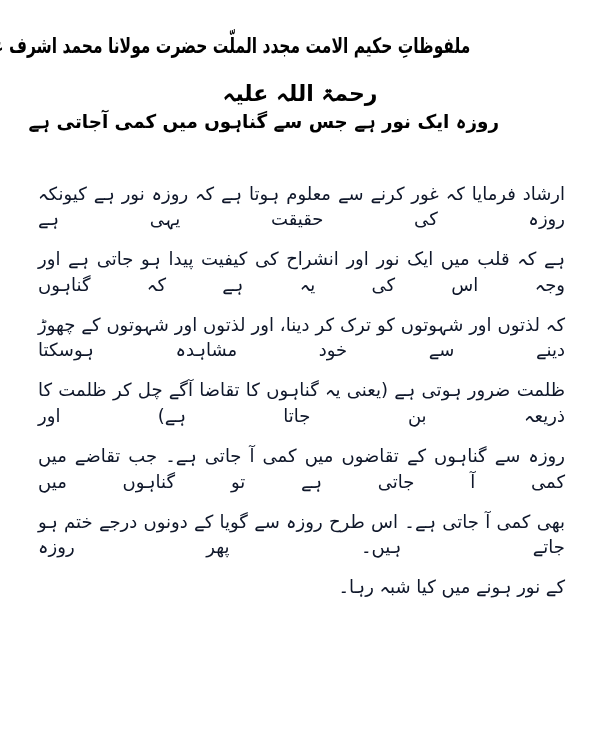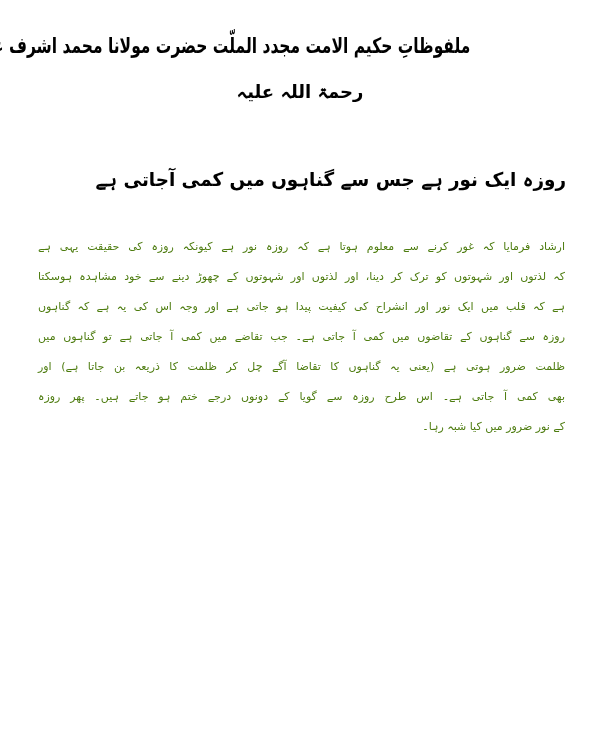--- a/index.html
+++ b/index.html
@@ -36,55 +36,54 @@
     font-weight: 700;
     color: #000000;
     letter-spacing: 0px;
     direction: rtl;
     unicode-bidi: isolate;
     white-space: nowrap;
     transform: scaleX(0.97);
   }
   .doc-subtitle {
     margin-top: 19px;
-    font-size: 18px;
+    font-size: 22px;
     font-weight: 700;
     color: #000000;
     direction: rtl;
     unicode-bidi: isolate;
   }
 
   
   .article-heading {
-    margin-top: 62px;
-    text-align: right;
-    padding: 0 26px;
+    text-align: left;
+    padding: 0 20px;
   }
   .article-heading .heading-text {
     font-size: 19px;
     font-weight: 700;
     color: #000000;
     line-height: 1.6;
     direction: rtl;
     unicode-bidi: isolate;
     white-space: nowrap;
     transform: scaleX(0.98);
     display: inline-block;
   }
 
   
   .body-block {
     margin-top: 44px;
     padding: 0 35px 0 38px;
     direction: rtl;
   }
   .body-line {
-    font-size: 11px;
+    font-size: 18px;
     line-height: 1.42;
-    color: #4d7c0f;
+    color: #0f172a;
     direction: rtl;
     unicode-bidi: isolate;
     white-space: nowrap;
     margin-bottom: 14.5px;
     transform-origin: right center;
   }
   .body-line.stretch {
     display: block;
     text-align: justify;
     text-align-last: justify;
@@ -106,21 +105,21 @@
     <div class="doc-title" style="display: inline-block; transform-origin: center center; transform: scaleX(0.7202);">ملفوظاتِ حکیم الامت مجدد الملّت حضرت مولانا محمد اشرف علی تھانوی</div>
     <div class="doc-subtitle">رحمۃ اللہ علیہ</div>
   </div>
 
   <div class="article-heading">
     <span class="heading-text" style="display: inline-block; transform-origin: center center; transform: scaleX(0.9651);">روزہ ایک نور ہے جس سے گناہوں میں کمی آجاتی ہے</span>
   </div>
 
   <div class="body-block">
     <div class="body-line stretch first-indent">ارشاد فرمایا کہ غور کرنے سے معلوم ہوتا ہے کہ روزہ نور ہے کیونکہ روزہ کی حقیقت یہی ہے</div>
+    <div class="body-line stretch">ہے کہ قلب میں ایک نور اور انشراح کی کیفیت پیدا ہو جاتی ہے اور وجہ اس کی یہ ہے کہ گناہوں</div>
     <div class="body-line stretch">کہ لذتوں اور شہوتوں کو ترک کر دینا، اور لذتوں اور شہوتوں کے چھوڑ دینے سے خود مشاہدہ ہوسکتا</div>
-    <div class="body-line stretch">ہے کہ قلب میں ایک نور اور انشراح کی کیفیت پیدا ہو جاتی ہے اور وجہ اس کی یہ ہے کہ گناہوں</div>
+    <div class="body-line stretch">ظلمت ضرور ہوتی ہے (یعنی یہ گناہوں کا تقاضا آگے چل کر ظلمت کا ذریعہ بن جاتا ہے) اور</div>
     <div class="body-line stretch">روزہ سے گناہوں کے تقاضوں میں کمی آ جاتی ہے۔ جب تقاضے میں کمی آ جاتی ہے تو گناہوں میں</div>
-    <div class="body-line stretch">ظلمت ضرور ہوتی ہے (یعنی یہ گناہوں کا تقاضا آگے چل کر ظلمت کا ذریعہ بن جاتا ہے) اور</div>
     <div class="body-line stretch">بھی کمی آ جاتی ہے۔ اس طرح روزہ سے گویا کے دونوں درجے ختم ہو جاتے ہیں۔ پھر روزہ</div>
-    <div class="body-line tail">کے نور ضرور میں کیا شبہ رہا۔</div>
+    <div class="body-line tail">کے نور ہونے میں کیا شبہ رہا۔</div>
   </div>
 
 </div>
 
 </body></html>

